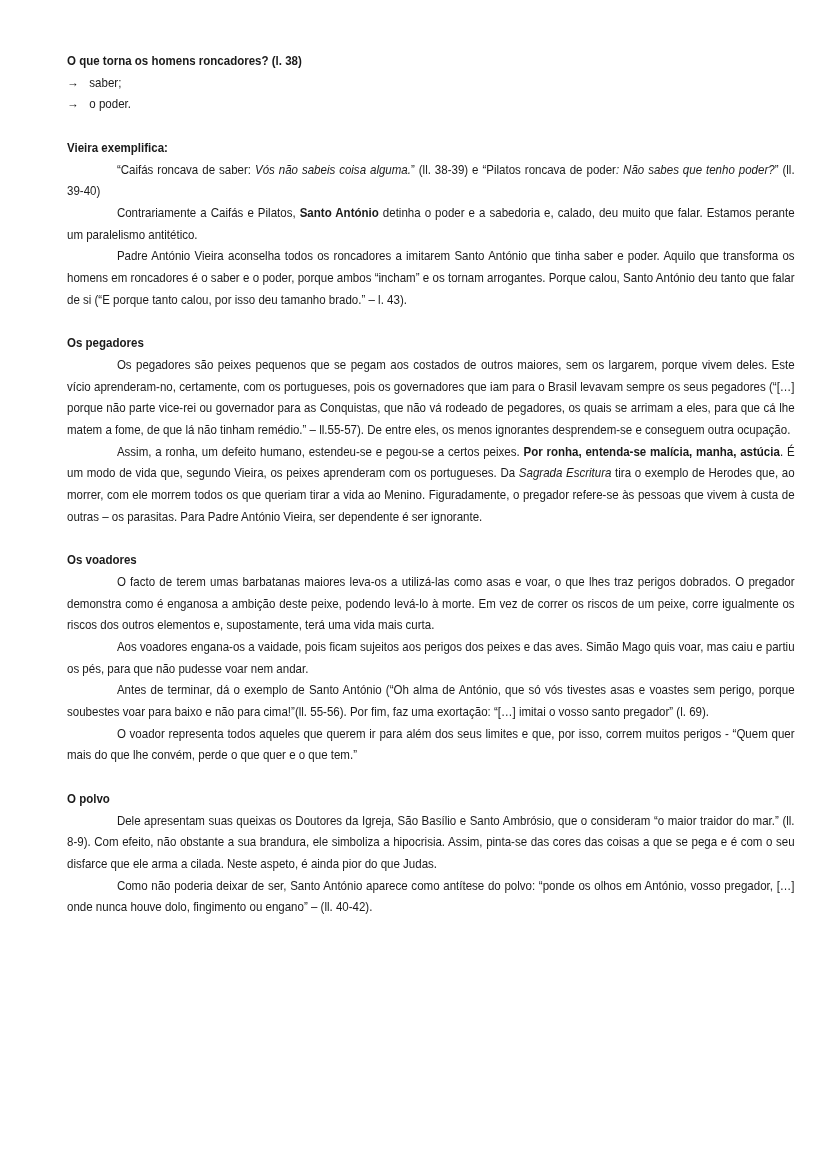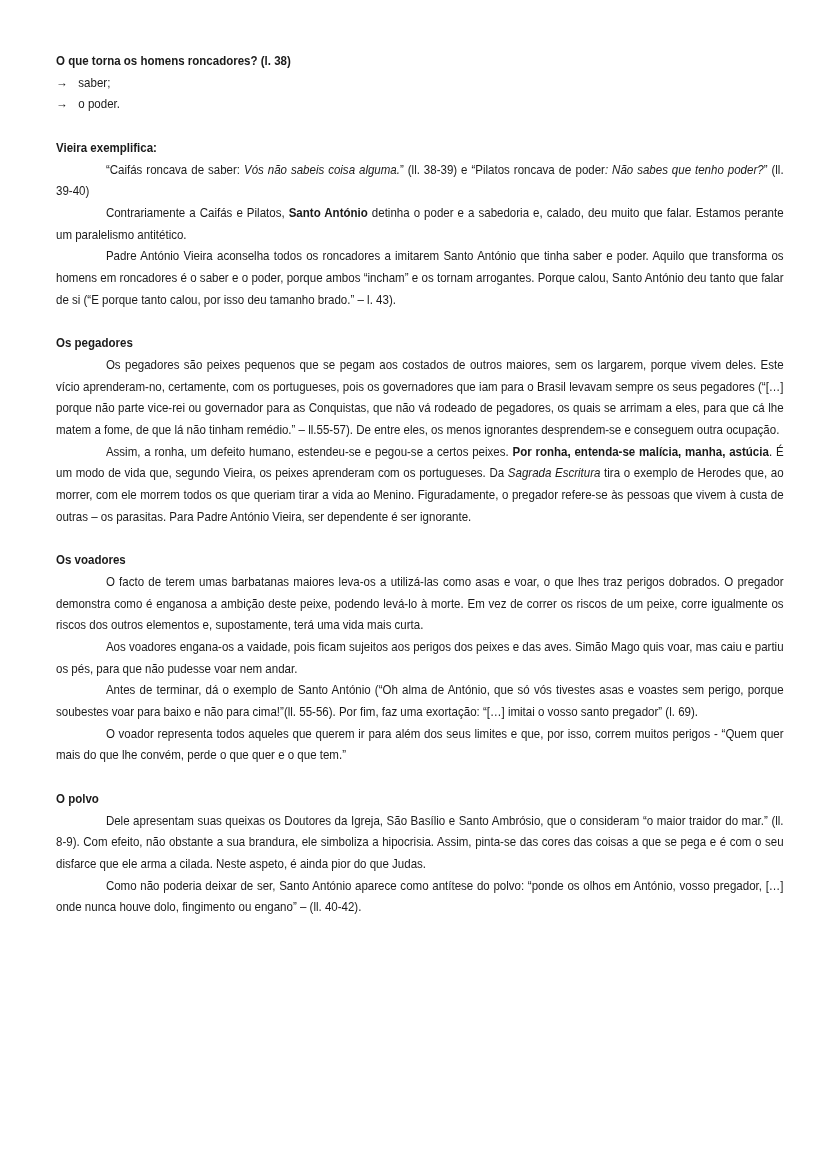--- a/index.html
+++ b/index.html
@@ -1,18 +1,18 @@
 <!DOCTYPE html>
 <html><head>
 <meta charset="utf-8">
 <style>
   html, body { margin: 0; padding: 0; background: #ffffff; }
   body { width: 828px; height: 1171px; overflow: hidden; position: relative; }
   .page {
-    position: absolute; left: 56px; top: 50px; width: 728px;
+    position: absolute; left: 67px; top: 50px; width: 728px;
     font-family: "Liberation Sans", sans-serif;
     font-size: 13.4px; line-height: 21.7px; color: #1a1a1a;
   }
   .narrow { display: block; transform: scaleX(0.86); transform-origin: left top; width: 846px; }
   h2 { font-size: 13.4px; font-weight: bold; margin: 0; line-height: 21.7px; }
   .gap { height: 21.7px; }
   p { margin: 0; text-align: justify; }
   p.ind { text-indent: 58px; }
   .arrow-item { display: flex; }
   .arrow { width: 26px; display: inline-block; }

